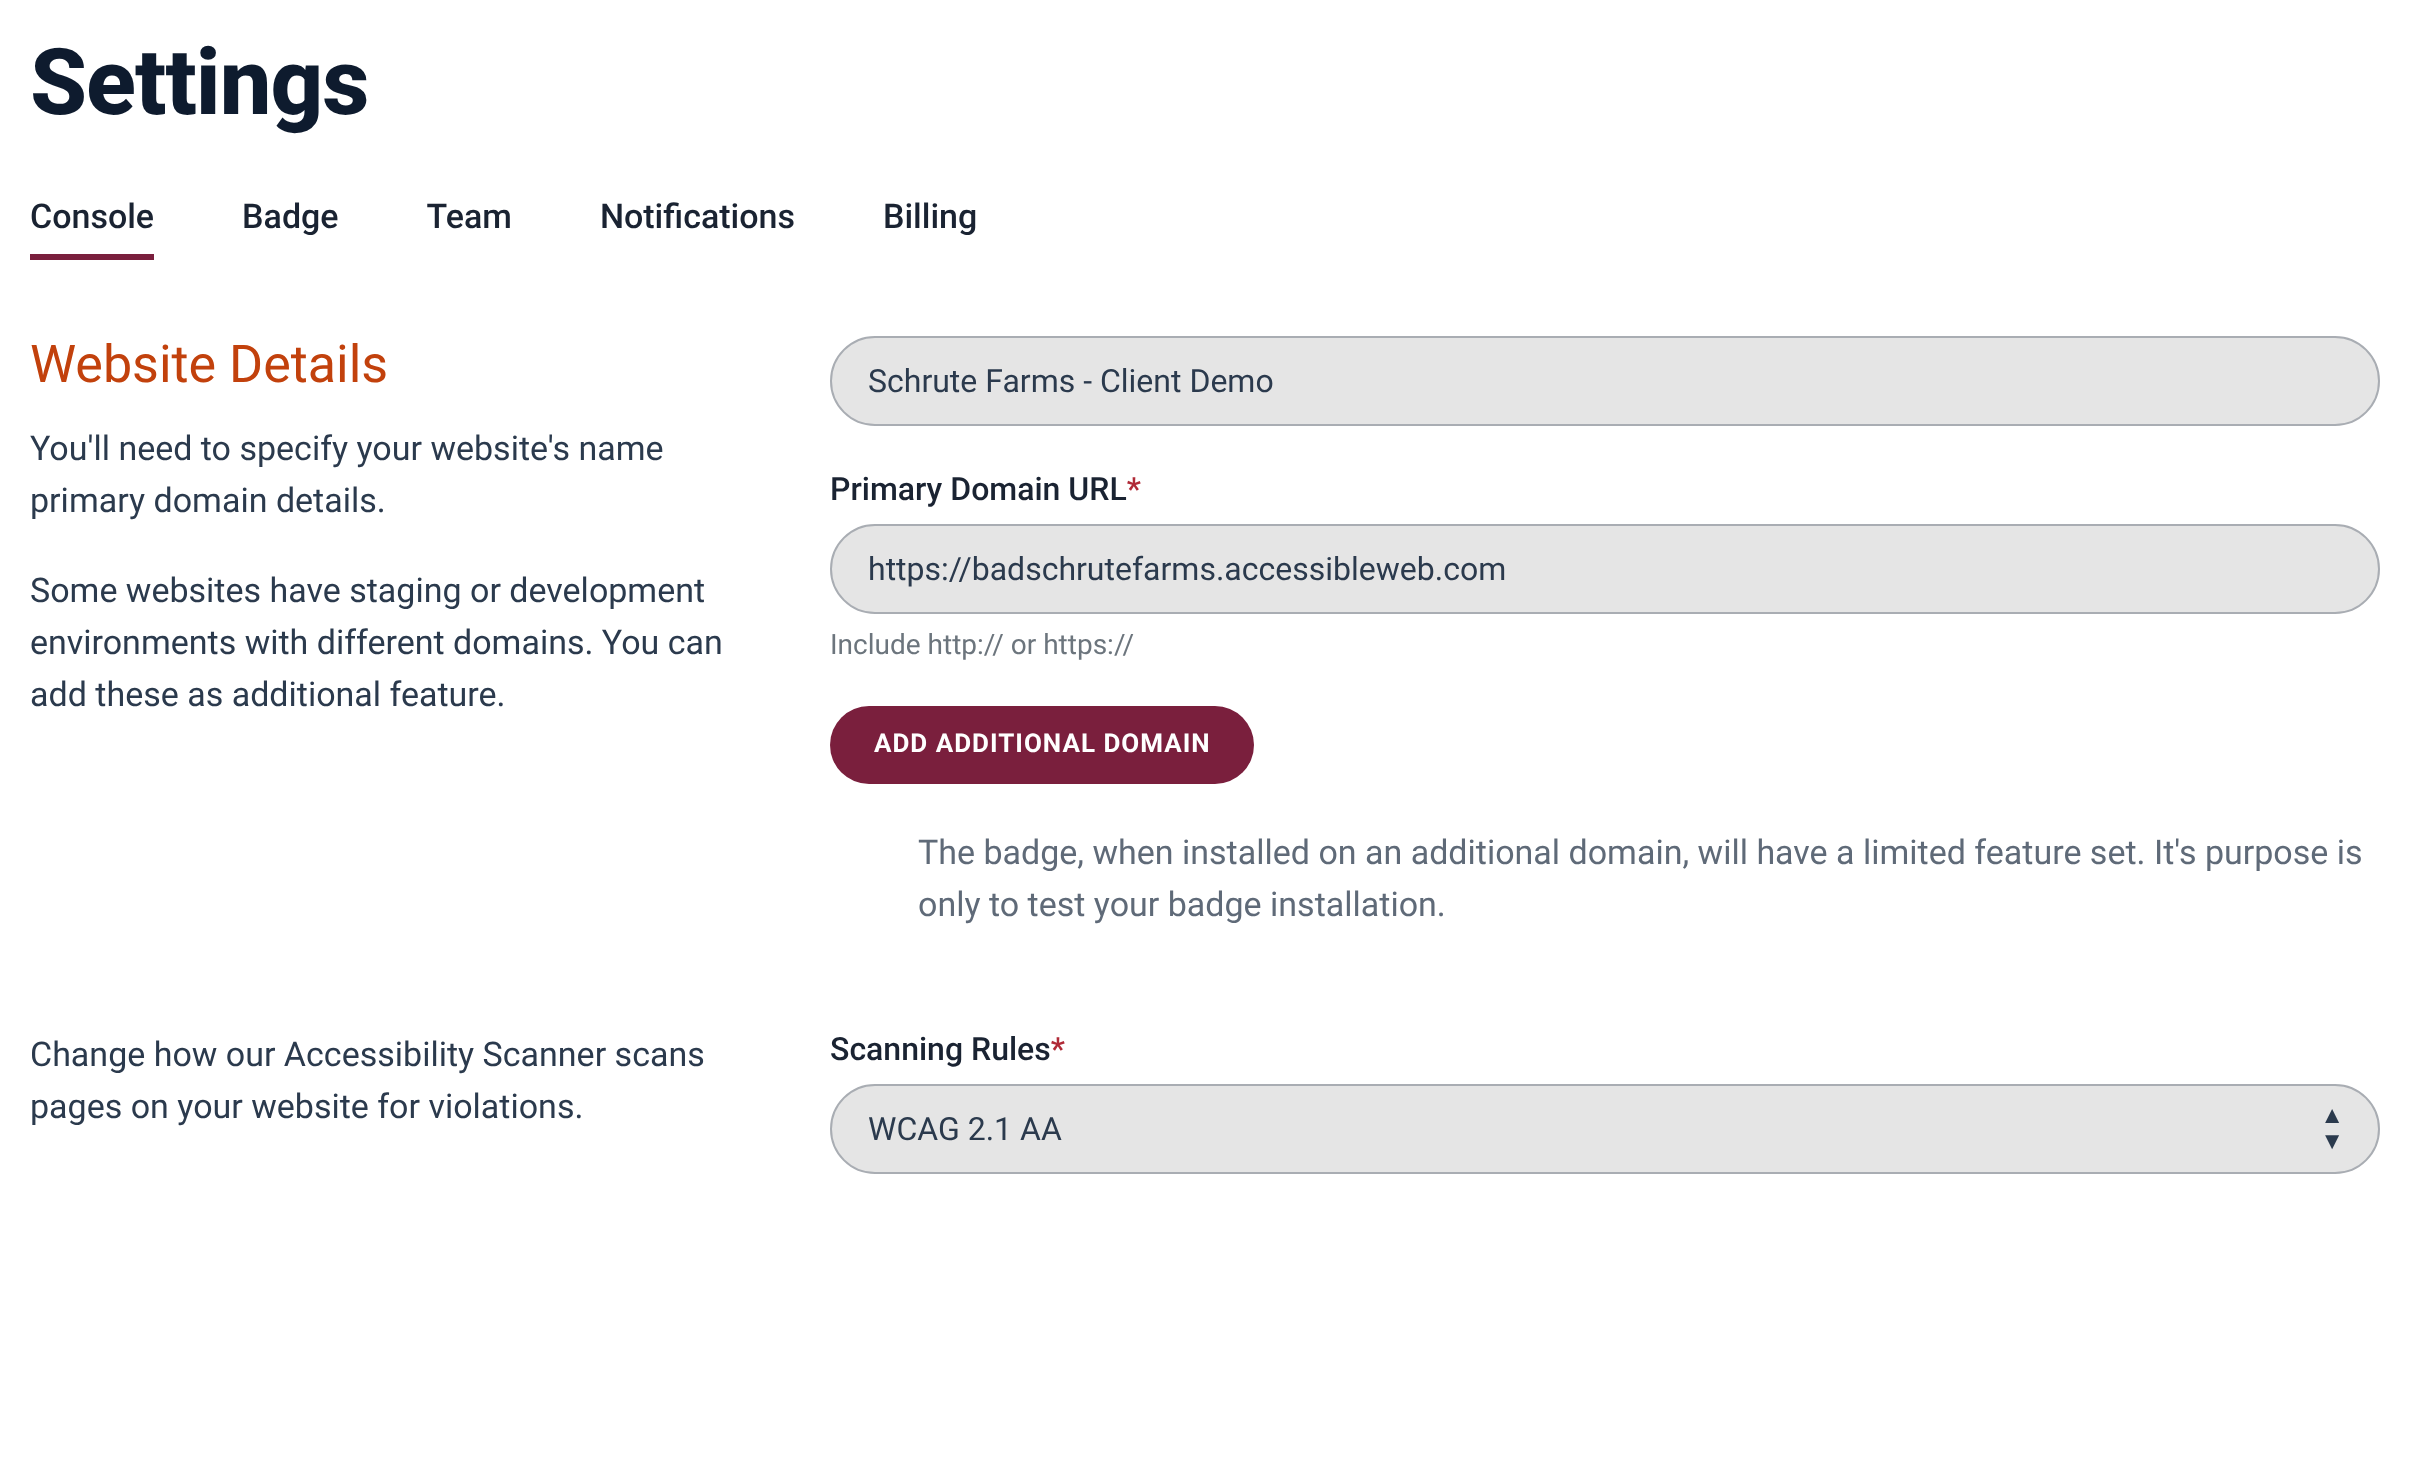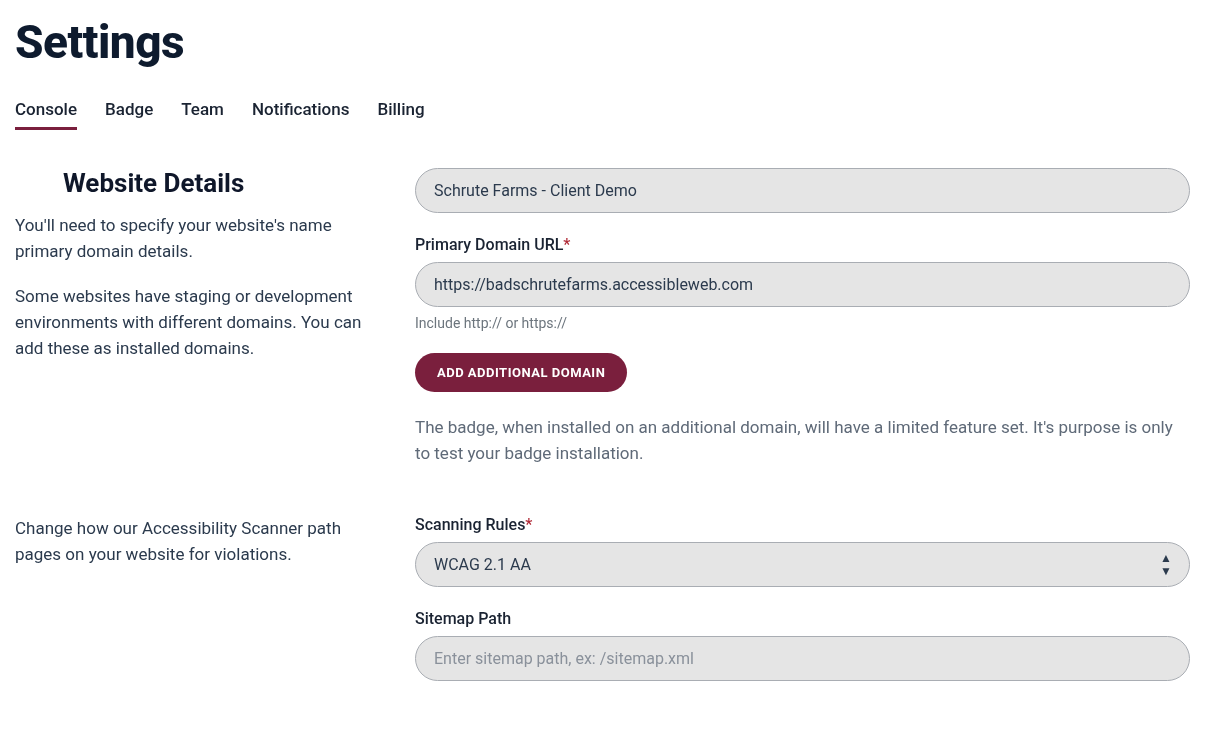--- a/index.html
+++ b/index.html
@@ -16,21 +16,21 @@
     }
     h1 {
       font-size: 46px;
       font-weight: 800;
       color: #0e1b2e;
       margin-bottom: 30px;
       letter-spacing: -0.5px;
     }
     .tabs {
       display: flex;
-      gap: 28px;
+      gap: 44px;
       margin-bottom: 38px;
     }
     .tab {
       font-size: 17px;
       font-weight: 500;
       color: #1a2332;
       padding-bottom: 8px;
       cursor: pointer;
       border-bottom: 3px solid transparent;
     }
@@ -44,24 +44,23 @@
     }
     .section-left {
       width: 360px;
       flex-shrink: 0;
     }
     .section-right {
       flex: 1;
     }
     .section-title {
       font-size: 26px;
-      font-weight: 700;
-      color: #0f172a;
+      font-weight: 400;
+      color: #c2410c;
       margin-bottom: 14px;
-      margin-left: 48px;
     }
     .section-desc {
       font-size: 17px;
       color: #2b3a4d;
       line-height: 1.55;
       margin-bottom: 18px;
     }
     .field {
       margin-bottom: 22px;
     }
@@ -105,20 +104,21 @@
       letter-spacing: 0.5px;
       cursor: pointer;
       text-transform: uppercase;
       font-family: inherit;
     }
     .info-text {
       font-size: 17px;
       color: #5f6a78;
       line-height: 1.55;
       margin-top: 22px;
+      margin-left: 44px;
     }
     .select-wrapper {
       position: relative;
     }
     .select-input {
       appearance: none;
       padding-right: 44px;
       cursor: pointer;
     }
     .select-icon {
@@ -145,55 +145,51 @@
   <div class="tab">Badge</div>
   <div class="tab">Team</div>
   <div class="tab">Notifications</div>
   <div class="tab">Billing</div>
 </div>
 
 <div class="section">
   <div class="section-left">
     <h2 class="section-title">Website Details</h2>
     <p class="section-desc">You'll need to specify your website's name primary domain details.</p>
-    <p class="section-desc">Some websites have staging or development environments with different domains. You can add these as installed domains.</p>
+    <p class="section-desc">Some websites have staging or development environments with different domains. You can add these as additional feature.</p>
   </div>
   <div class="section-right">
     <div class="field">
       <input type="text" class="text-input" value="Schrute Farms - Client Demo" style="">
     </div>
     <div class="field">
       <label class="field-label">
         <span>Primary Domain URL</span><span class="required">*</span>
       </label>
       <input type="text" class="text-input" value="https://badschrutefarms.accessibleweb.com" style="">
       <div class="hint">Include http:// or https://</div>
     </div>
     <button class="btn-primary">Add Additional Domain</button>
     <p class="info-text">The badge, when installed on an additional domain, will have a limited feature set. It's purpose is only to test your badge installation.</p>
   </div>
 </div>
 
 <div class="section">
   <div class="section-left">
-    <p class="section-desc">Change how our Accessibility Scanner path pages on your website for violations.</p>
+    <p class="section-desc">Change how our Accessibility Scanner scans pages on your website for violations.</p>
   </div>
   <div class="section-right">
     <div class="field">
       <label class="field-label">
         <span>Scanning Rules</span><span class="required">*</span>
       </label>
       <div class="select-wrapper">
         <select class="select-input">
           <option>WCAG 2.1 AA</option>
         </select>
         <span class="select-icon">
           <span>▲</span>
             <span>▼</span>
         </span>
       </div>
     </div>
-    <div class="field">
-      <label class="field-label">Sitemap Path</label>
-      <input type="text" class="text-input" placeholder="Enter sitemap path, ex: /sitemap.xml" style="">
-    </div>
   </div>
 </div>
 
 </body></html>

